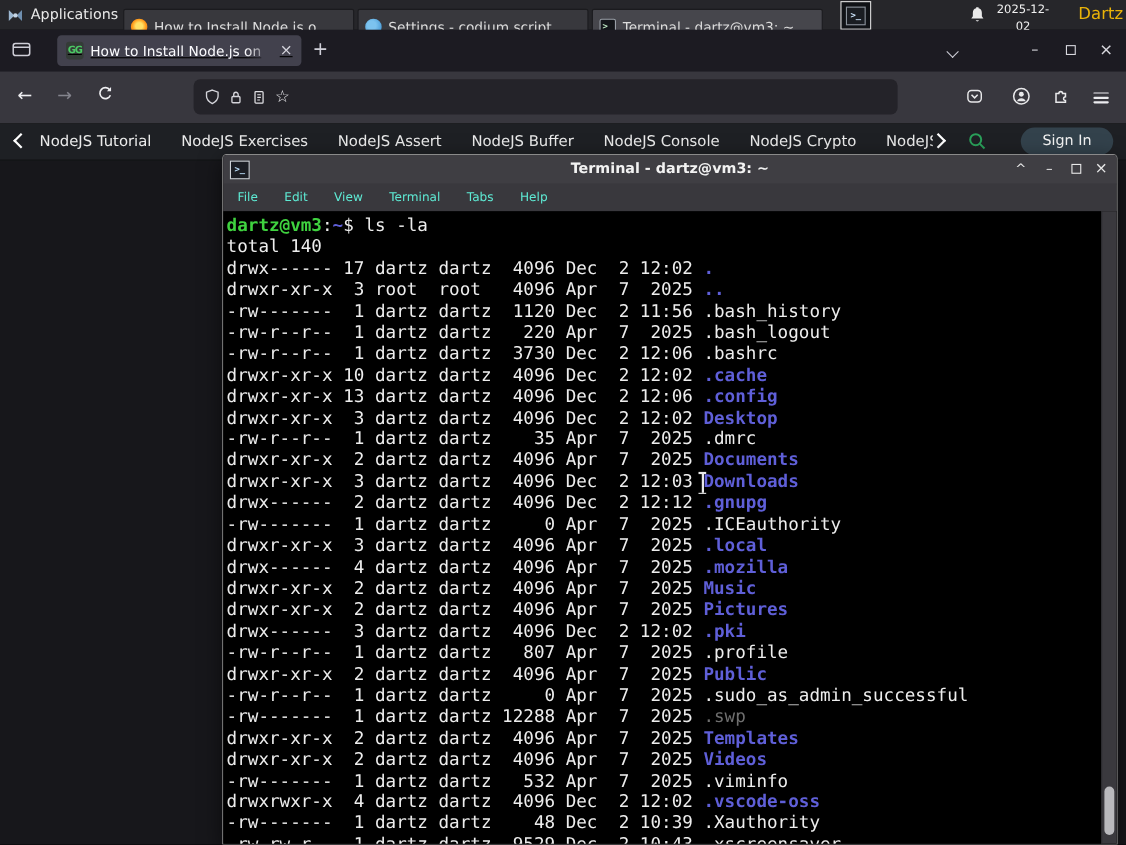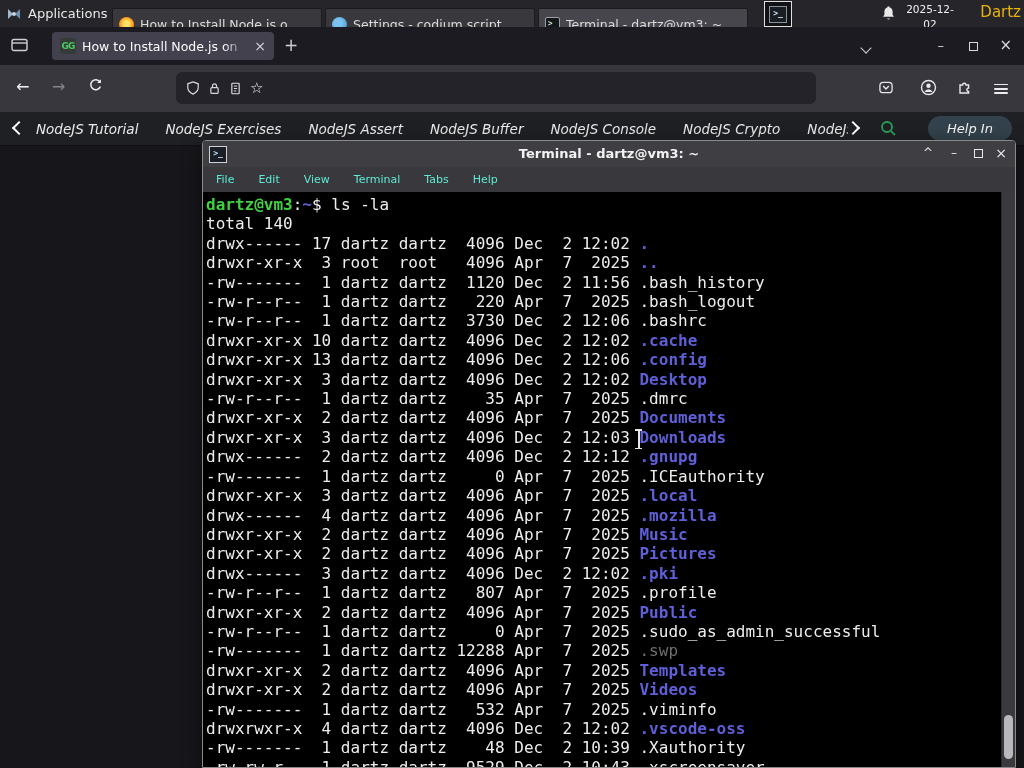--- a/index.html
+++ b/index.html
@@ -24,21 +24,21 @@
   #tray-terminal .inner{width:16px;height:15px;border:1px solid #8b929b;background:#1a1d22;color:#cfe8ff;
     font:bold 8px/13px "DejaVu Sans Mono",monospace;text-align:center;}
   #bell{position:absolute;left:881px;top:5px;}
   #clock{position:absolute;left:903px;top:2px;width:54px;text-align:center;color:#f0f0f0;
     font-size:10.5px;line-height:15px;}
   #panel-user{position:absolute;right:3px;top:3px;color:#eab308;font-size:15px;}
   
   #tabbar{position:absolute;left:0;top:27px;width:1024px;height:38px;background:#1c1b22;}
   .fxview{position:absolute;left:11px;top:10px;color:#cfcfd8;}
   #tab-active{position:absolute;left:52px;top:5px;width:222px;height:28px;background:#42414d;border-radius:4px;
-    display:flex;align-items:center;gap:6px;padding:0 8px;box-sizing:border-box;}
+    display:flex;align-items:center;gap:6px;padding:0 8px;box-sizing:border-box;text-decoration:underline;}
   .favicon-gfg{flex:0 0 16px;height:16px;border-radius:3px;background:#343b37;color:#4cc964;
     font:bold 9px/16px "DejaVu Sans",sans-serif;text-align:center;letter-spacing:-1px;}
   #tab-title{flex:1;color:#fbfbfe;font-size:12.5px;white-space:nowrap;overflow:hidden;
     -webkit-mask-image:linear-gradient(90deg,#000 85%,transparent);mask-image:linear-gradient(90deg,#000 85%,transparent);}
   .tab-close{color:#d4d4dc;font-size:14px;line-height:14px;}
   #newtab{position:absolute;left:284px;top:8px;color:#cfcfd8;font-size:17px;}
   .winctl{position:absolute;top:12px;color:#d8d8de;font-size:13px;line-height:13px;}
   .chev{display:inline-block;width:7px;height:7px;border-right:1.6px solid #cfcfd8;border-bottom:1.6px solid #cfcfd8;}
   .chev-down{transform:rotate(45deg);}
   .maxbox{display:inline-block;width:9px;height:9px;border:1.5px solid #d8d8de;box-sizing:border-box;}
@@ -47,21 +47,21 @@
   .navbtn{position:absolute;top:13px;font-size:16px;line-height:18px;color:#efeff2;}
   #urlbar{position:absolute;left:176px;top:7px;width:640px;height:32px;background:#242329;border-radius:6px;
     display:flex;align-items:center;padding:0 10px;box-sizing:border-box;gap:8px;}
   #urltext{flex:1;font-size:13.5px;white-space:nowrap;overflow:hidden;color:#b6b6bf;}
   #urltext .domain{color:#ffffff;}
   .urlicon{flex:0 0 auto;display:flex;align-items:center;}
   .star{color:#ececef;font-size:15px;}
   .burger{display:inline-block;width:14px;}
   .burger span{display:block;height:1.8px;background:#ececef;margin:2.6px 0;border-radius:1px;}
   
-  #sitenav{position:absolute;left:0;top:112px;width:1024px;height:33px;background:#1e2024;border-bottom:1px solid #101113;font-style:italic;}
+  #sitenav{position:absolute;left:0;top:112px;width:1024px;height:33px;background:#1e2024;border-bottom:1px solid #101113;}
   .snav-chev{display:inline-block;width:8px;height:8px;border-right:2.2px solid #fff;border-bottom:2.2px solid #fff;}
   #snav-left{position:absolute;left:14px;top:11px;transform:rotate(135deg);}
   #snav-right{position:absolute;left:848px;top:11px;transform:rotate(-45deg);}
   #snav-items{position:absolute;left:36px;top:0;width:812px;height:33px;display:flex;align-items:center;
     gap:27px;overflow:hidden;white-space:nowrap;}
   .snav-item{color:#ebebeb;font-size:13.5px;}
   #snav-search{position:absolute;left:880px;top:8px;}
   #signin{position:absolute;left:928px;top:4px;width:84px;height:25px;background:#33424c;border-radius:13px;
     color:#f4f4f4;font-size:13px;display:flex;align-items:center;justify-content:center;}
   
@@ -218,21 +218,21 @@
         <span class="snav-item">NodeJS Crypto</span>
         <span class="snav-item">NodeJS DNS</span>
       </div>
     <span class="snav-chev" id="snav-right"></span>
     <span id="snav-search">
       <svg width="17" height="17" viewBox="0 0 17 17">
           <circle cx="7" cy="7" r="5" fill="none" stroke="#2aa05a" stroke-width="1.8"></circle>
           <path d="M10.8 10.8L15 15" stroke="#2aa05a" stroke-width="1.8"></path>
         </svg>
     </span>
-    <div id="signin">Help In</div>
+    <div id="signin">Sign In</div>
   </div>
 
   <div id="term">
     <div id="term-title">
       <div id="term-icon">&gt;_</div>
       <div id="term-title-text">Terminal - dartz@vm3: ~</div>
       <span class="tctl" style="right:82px;">^</span>
       <span class="tctl" style="right:58px;">–</span>
       <span class="tctl" style="right:32px;top:7px;"><span class="tmaxbox"></span></span>
       <span class="tctl" style="right:8px;font-size:14px;">×</span>

